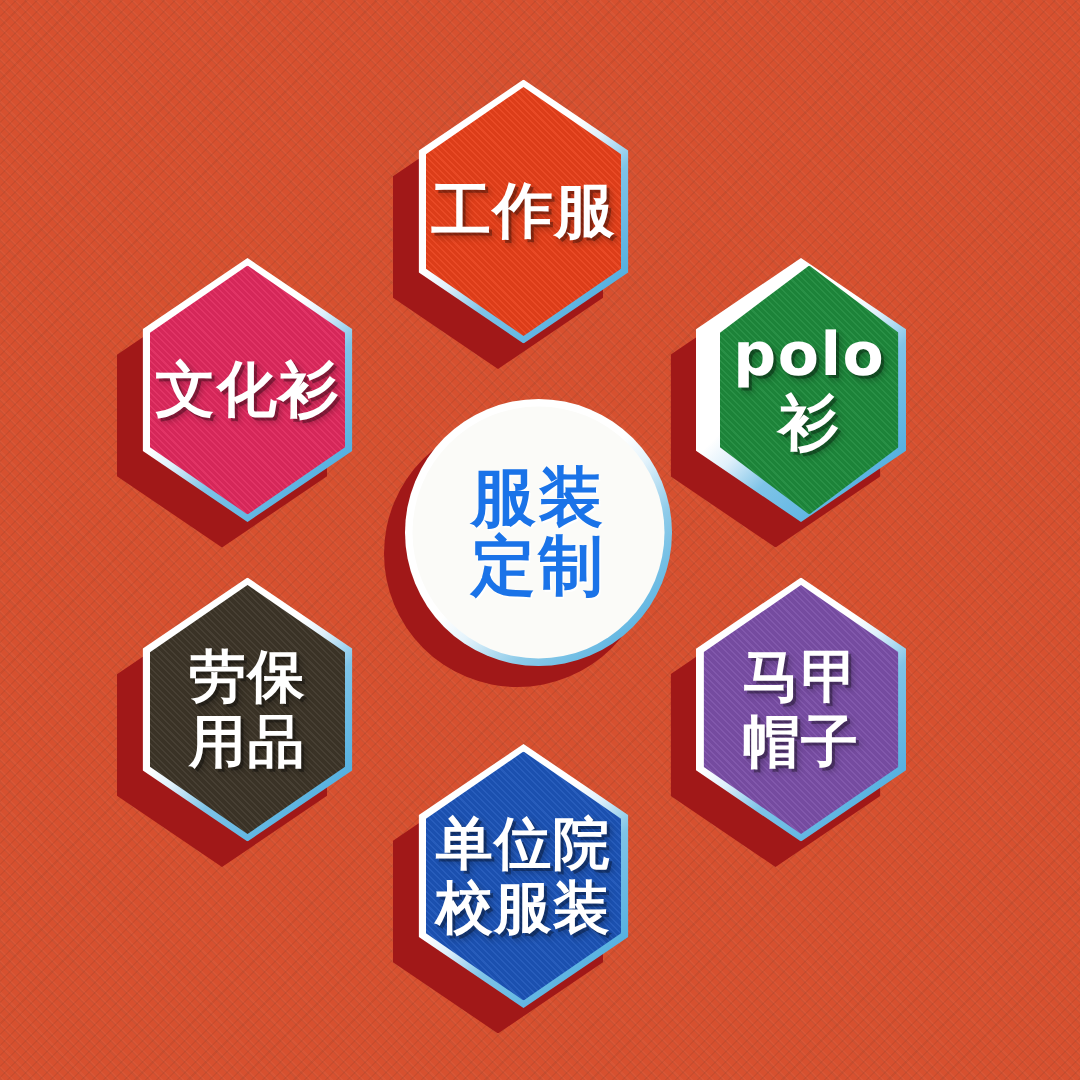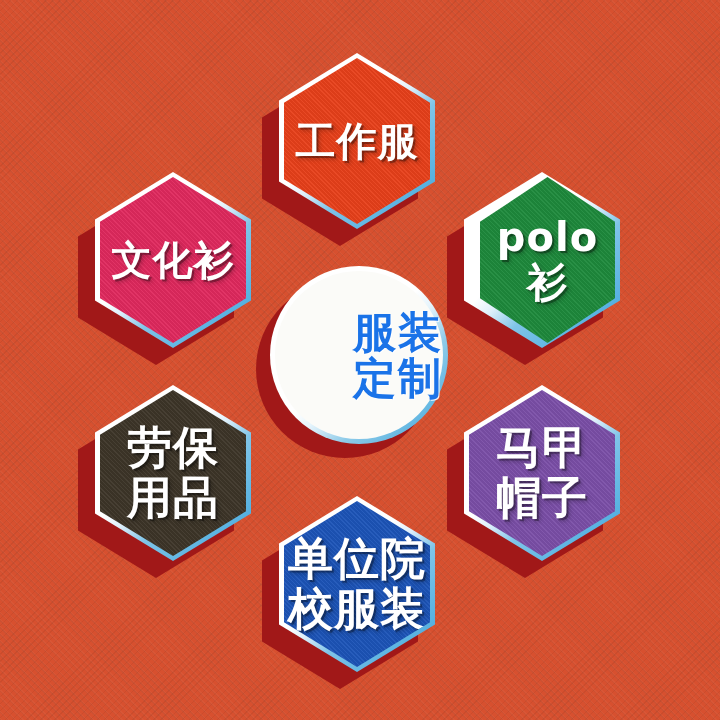--- a/index.html
+++ b/index.html
@@ -28,21 +28,21 @@
         rgba(0,0,0,0.055) 0px, rgba(0,0,0,0.055) 1px,
         rgba(255,255,255,0.0) 1px, rgba(255,255,255,0.0) 5px),
       repeating-linear-gradient(45deg,
         rgba(255,255,255,0.035) 0px, rgba(255,255,255,0.035) 2px,
         rgba(0,0,0,0.0) 2px, rgba(0,0,0,0.0) 5px);
   }
 
   
   .hex {
     position: absolute;
-    width: 156px;
+    width: 140px;
     height: 176px;
     box-sizing: border-box;
   }
   .hex-shadow,
   .hex-border,
   .hex-face {
     position: absolute;
     inset: 0;
     -webkit-clip-path: polygon(50% 0%, 100% 27%, 100% 73%, 50% 100%, 0% 73%, 0% 27%);
     clip-path: polygon(50% 0%, 100% 27%, 100% 73%, 50% 100%, 0% 73%, 0% 27%);
@@ -85,21 +85,21 @@
     font-weight: bold;
     text-align: center;
     line-height: 1.12;
     letter-spacing: 1px;
     text-shadow:
        2px 2px 0 rgba(0,0,0,0.30),
        3px 3px 4px rgba(0,0,0,0.25);
     white-space: pre-line;
   }
   .size-1 { font-size: 40px; }
-  .size-2 { font-size: 45px; }
+  .size-2 { font-size: 38px; }
 
   
   #center-badge {
     position: absolute;
     left: 270px;
     top: 266px;
     width: 178px;
     height: 178px;
   }
   .circle-shadow {
@@ -118,21 +118,21 @@
                 #e6f4fc 56%,
                 #8ecbe9 70%, #3ba4db 100%);
   }
   .circle-face {
     position: absolute;
     inset: 5px;
     border-radius: 50%;
     background: #fbfbf8;
     display: flex;
     align-items: center;
-    justify-content: flex-end;
+    justify-content: center;
   }
   #center-label {
     position: relative;
     color: #1a73e8;
     font-weight: bold;
     font-size: 43px;
     line-height: 1.08;
     text-align: center;
     letter-spacing: 2px;
     white-space: pre-line;

